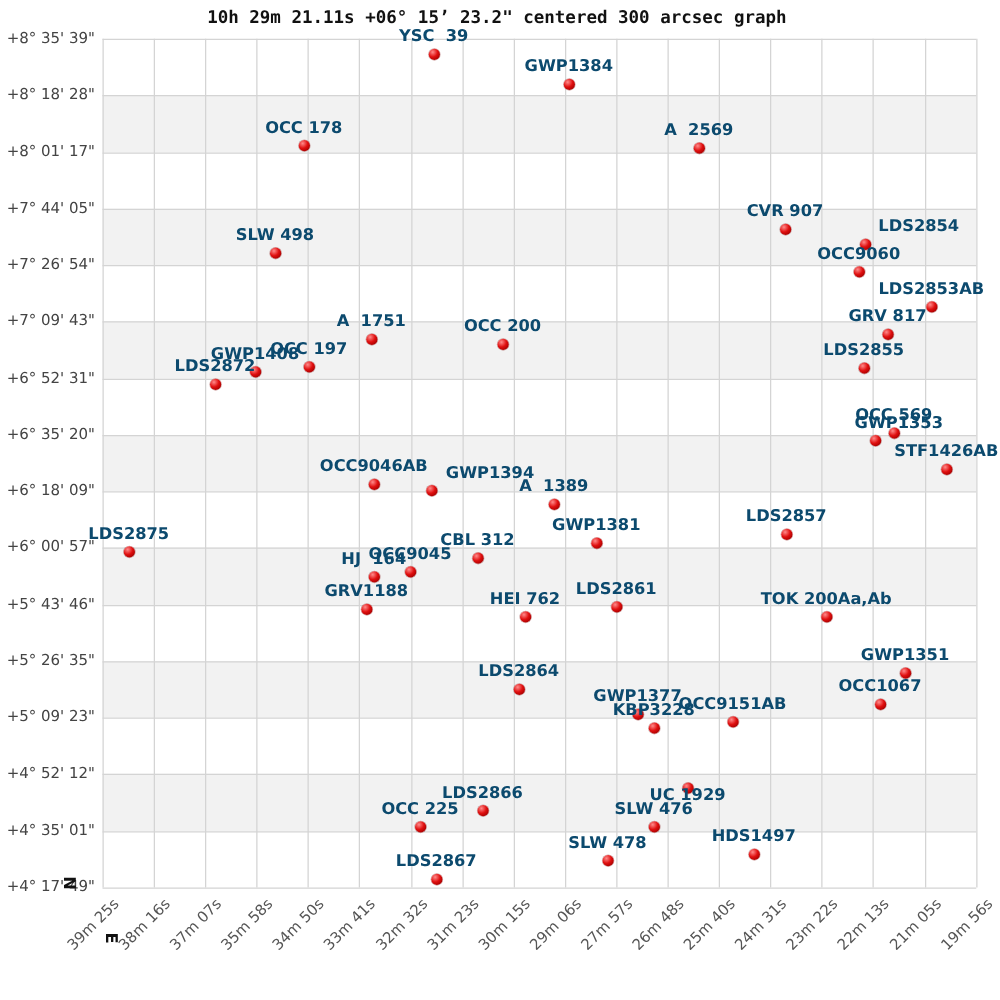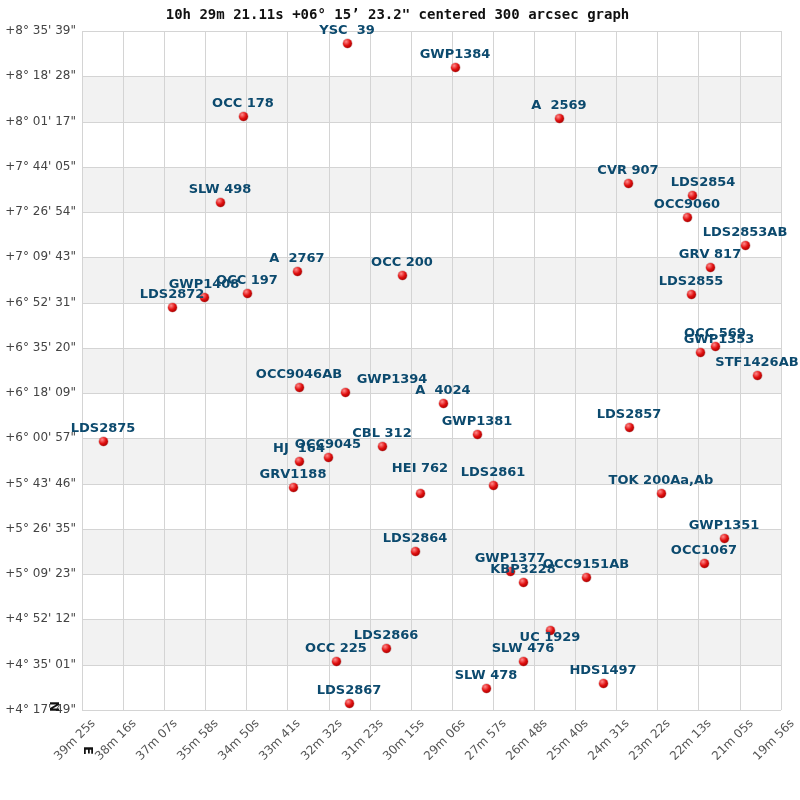--- a/index.html
+++ b/index.html
@@ -107,31 +107,31 @@
       <div class="slabel" style="left: 347px; top: 36px;">YSC  39</div>
       <div class="star" style="left: 450.5px; top: 62.5px;"></div>
       <div class="slabel" style="left: 455px; top: 60px;">GWP1384</div>
       <div class="star" style="left: 238.5px; top: 111.5px;"></div>
       <div class="slabel" style="left: 243px; top: 109px;">OCC 178</div>
       <div class="star" style="left: 554.5px; top: 113.5px;"></div>
       <div class="slabel" style="left: 559px; top: 111px;">A  2569</div>
       <div class="star" style="left: 623.5px; top: 178.5px;"></div>
       <div class="slabel" style="left: 628px; top: 176px;">CVR 907</div>
       <div class="star" style="left: 687.5px; top: 190.5px;"></div>
-      <div class="slabel" style="left: 692px; top: 188px; padding-left: 22px;">LDS2854</div>
+      <div class="slabel" style="left: 724px; top: 188px; padding-left: 22px;">LDS2854</div>
       <div class="star" style="left: 215.5px; top: 197.5px;"></div>
       <div class="slabel" style="left: 220px; top: 195px;">SLW 498</div>
       <div class="star" style="left: 682.5px; top: 212.5px;"></div>
       <div class="slabel" style="left: 687px; top: 210px;">OCC9060</div>
       <div class="star" style="left: 740.5px; top: 240.5px;"></div>
       <div class="slabel" style="left: 745px; top: 238px;">LDS2853AB</div>
       <div class="star" style="left: 705.5px; top: 262.5px;"></div>
       <div class="slabel" style="left: 710px; top: 260px;">GRV 817</div>
       <div class="star" style="left: 292.5px; top: 266.5px;"></div>
-      <div class="slabel" style="left: 297px; top: 264px;">A  2767</div>
+      <div class="slabel" style="left: 297px; top: 264px;">A  1751</div>
       <div class="star" style="left: 397.5px; top: 270.5px;"></div>
       <div class="slabel" style="left: 402px; top: 268px;">OCC 200</div>
       <div class="star" style="left: 242.5px; top: 288.5px;"></div>
       <div class="slabel" style="left: 247px; top: 286px;">OCC 197</div>
       <div class="star" style="left: 199.5px; top: 292.5px;"></div>
       <div class="slabel" style="left: 204px; top: 290px; text-align: right;">GWP1408</div>
       <div class="star" style="left: 686.5px; top: 289.5px;"></div>
       <div class="slabel" style="left: 691px; top: 287px;">LDS2855</div>
       <div class="star" style="left: 167.5px; top: 302.5px;"></div>
       <div class="slabel" style="left: 172px; top: 300px;">LDS2872</div>
@@ -139,39 +139,39 @@
       <div class="slabel" style="left: 715px; top: 339px;">OCC 569</div>
       <div class="star" style="left: 695.5px; top: 347.5px;"></div>
       <div class="slabel" style="left: 700px; top: 345px; margin-left: 19px;">GWP1353</div>
       <div class="star" style="left: 752.5px; top: 370.5px;"></div>
       <div class="slabel" style="left: 757px; top: 368px;">STF1426AB</div>
       <div class="star" style="left: 294.5px; top: 382.5px;"></div>
       <div class="slabel" style="left: 299px; top: 380px;">OCC9046AB</div>
       <div class="star" style="left: 340.5px; top: 387.5px;"></div>
       <div class="slabel" style="left: 345px; top: 385px; margin-left: 47px;">GWP1394</div>
       <div class="star" style="left: 438.5px; top: 398.5px;"></div>
-      <div class="slabel" style="left: 443px; top: 396px;">A  4024</div>
+      <div class="slabel" style="left: 443px; top: 396px;">A  1389</div>
       <div class="star" style="left: 624.5px; top: 422.5px;"></div>
       <div class="slabel" style="left: 629px; top: 420px;">LDS2857</div>
       <div class="star" style="left: 472.5px; top: 429.5px;"></div>
       <div class="slabel" style="left: 477px; top: 427px;">GWP1381</div>
       <div class="star" style="left: 98.5px; top: 436.5px;"></div>
       <div class="slabel" style="left: 103px; top: 434px;">LDS2875</div>
       <div class="star" style="left: 377.5px; top: 441.5px;"></div>
       <div class="slabel" style="left: 382px; top: 439px;">CBL 312</div>
       <div class="star" style="left: 323.5px; top: 452.5px;"></div>
       <div class="slabel" style="left: 328px; top: 450px;">OCC9045</div>
       <div class="star" style="left: 294.5px; top: 456.5px;"></div>
       <div class="slabel" style="left: 299px; top: 454px;">HJ  164</div>
       <div class="star" style="left: 488.5px; top: 480.5px;"></div>
       <div class="slabel" style="left: 493px; top: 478px;">LDS2861</div>
       <div class="star" style="left: 288.5px; top: 482.5px;"></div>
       <div class="slabel" style="left: 293px; top: 480px;">GRV1188</div>
       <div class="star" style="left: 415.5px; top: 488.5px;"></div>
-      <div class="slabel" style="left: 420px; top: 474px;">HEI 762</div>
+      <div class="slabel" style="left: 420px; top: 486px;">HEI 762</div>
       <div class="star" style="left: 656.5px; top: 488.5px;"></div>
       <div class="slabel" style="left: 661px; top: 486px;">TOK 200Aa,Ab</div>
       <div class="star" style="left: 719.5px; top: 533.5px;"></div>
       <div class="slabel" style="left: 724px; top: 531px;">GWP1351</div>
       <div class="star" style="left: 410.5px; top: 546.5px;"></div>
       <div class="slabel" style="left: 415px; top: 544px;">LDS2864</div>
       <div class="star" style="left: 699.5px; top: 558.5px;"></div>
       <div class="slabel" style="left: 704px; top: 556px;">OCC1067</div>
       <div class="star" style="left: 505.5px; top: 566.5px;"></div>
       <div class="slabel" style="left: 510px; top: 564px;">GWP1377</div>

